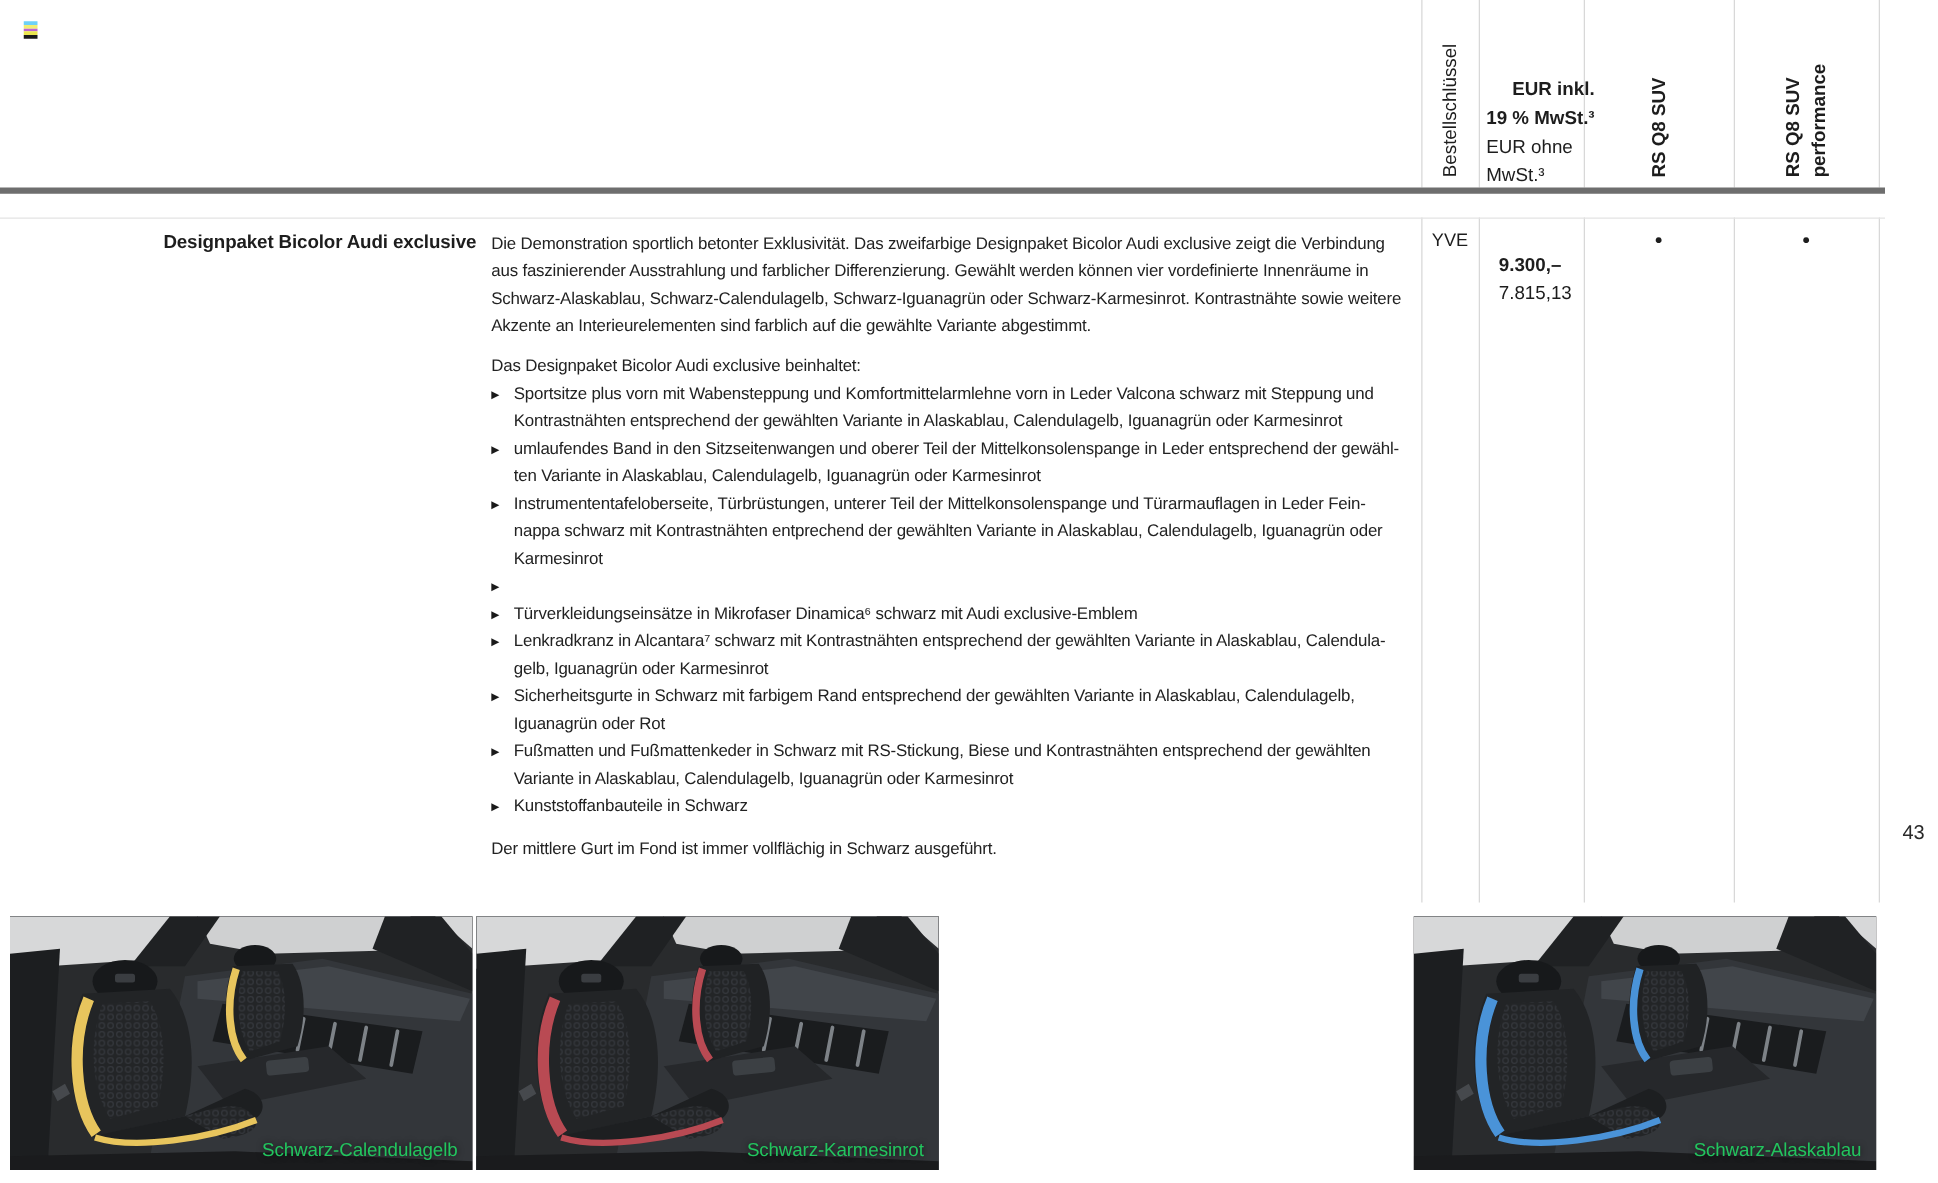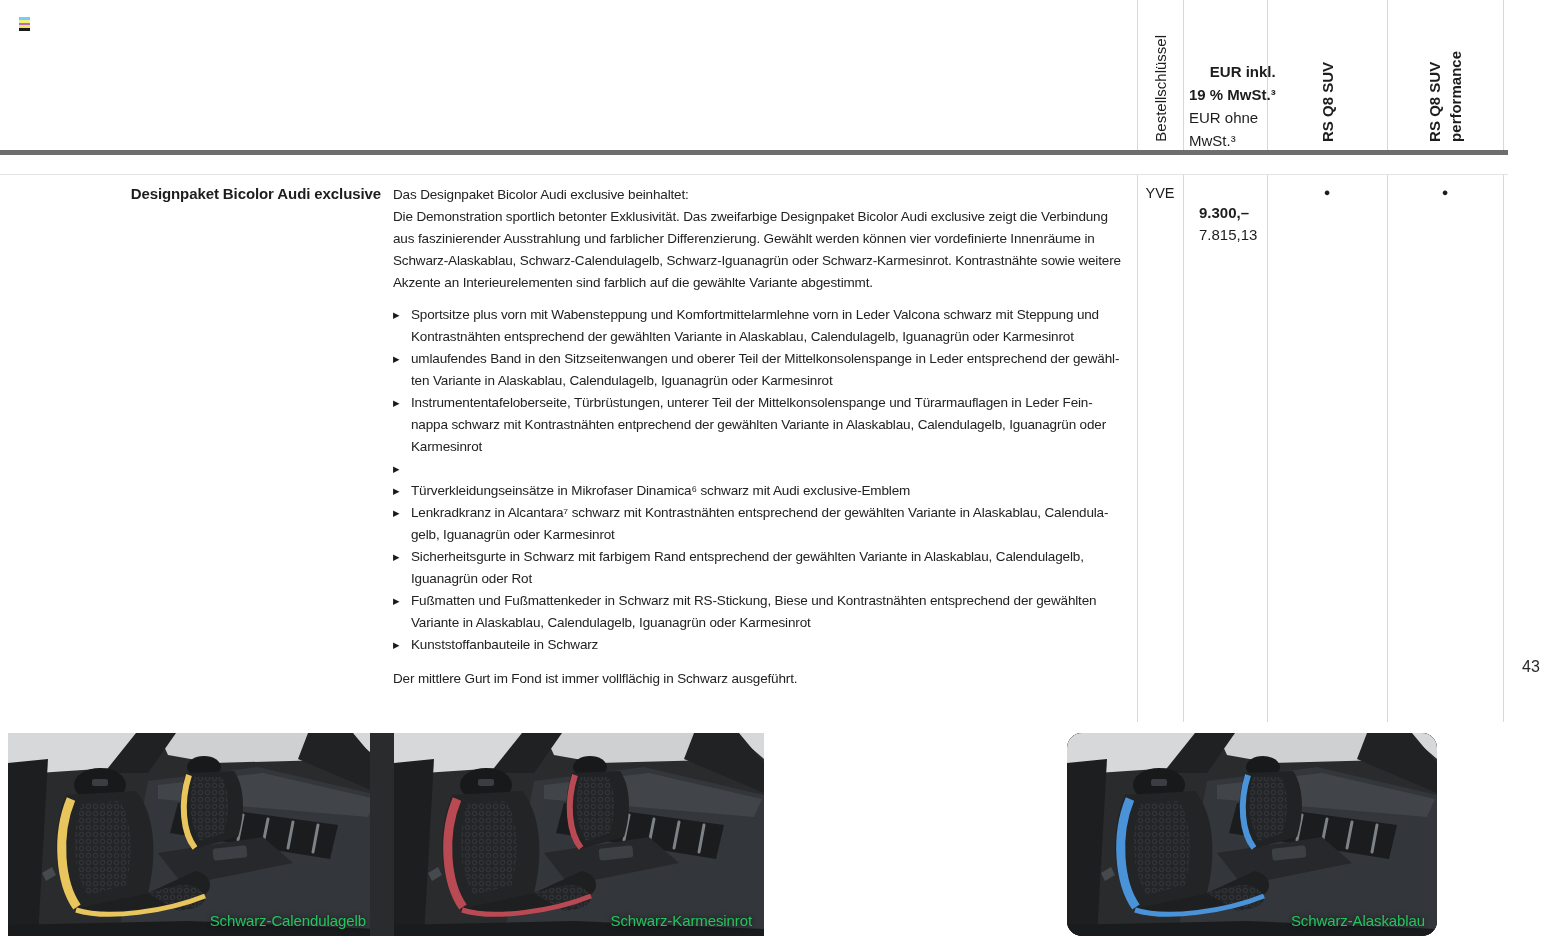--- a/index.html
+++ b/index.html
@@ -49,21 +49,21 @@
 
   .page-num{position:absolute;left:1522px;top:658px;font-size:16px;color:#2a2a2a;}
 
   
   .figure{position:absolute;top:733px;width:370px;height:203px;background:#292b2d;overflow:hidden;}
   .figure svg.scene{display:block;width:370px;height:203px;}
   .caption{
     position:absolute;right:12px;bottom:7px;color:#22c55e;font-size:15px;letter-spacing:-0.1px;
     text-shadow:0 0 5px rgba(0,0,0,.65);
   }
-  .f1{left:8px;}.f2{left:370px;padding-left:24px;}.f3{left:755px;}.f4{left:1067px;border-radius:15px;}
+  .f1{left:8px;}.f2{left:381px;}.f3{left:755px;}.f4{left:1131px;}
 </style>
 </head>
 <body>
 
 <div class="page">
 
   <div class="colorbar">
     <div class="bar" style="background-color: rgb(110, 209, 247);"></div>
     <div class="bar" style="background-color: rgb(242, 238, 113);"></div>
     <div class="bar" style="background-color: rgb(191, 99, 207);"></div>
@@ -97,25 +97,25 @@
     <span class="vtext">RS Q8 SUV</span>
   </div>
   <div class="hcell c-m2">
     <span class="vtext">RS Q8 SUV
 performance</span>
   </div>
 
   <div class="row-title">Designpaket Bicolor Audi exclusive</div>
 
   <div class="desc">
-    <p class="para includes">Das Designpaket Bicolor Audi exclusive beinhaltet:</p>
     <p class="para">Die Demonstration sportlich betonter Exklusivität. Das zweifarbige Designpaket Bicolor Audi exclusive zeigt die Verbindung
 aus faszinierender Ausstrahlung und farblicher Differenzierung. Gewählt werden können vier vordefinierte Innenräume in
 Schwarz-Alaskablau, Schwarz-Calendulagelb, Schwarz-Iguanagrün oder Schwarz-Karmesinrot. Kontrastnähte sowie weitere
 Akzente an Interieurelementen sind farblich auf die gewählte Variante abgestimmt.</p>
+    <p class="para includes">Das Designpaket Bicolor Audi exclusive beinhaltet:</p>
     <ul class="bullets">
       <li>
           <span class="arrow">▶</span>
           <span class="btext">Sportsitze plus vorn mit Wabensteppung und Komfortmittelarmlehne vorn in Leder Valcona schwarz mit Steppung und
 Kontrastnähten entsprechend der gewählten Variante in Alaskablau, Calendulagelb, Iguanagrün oder Karmesinrot</span>
         </li>
       <li>
           <span class="arrow">▶</span>
           <span class="btext">umlaufendes Band in den Sitzseitenwangen und oberer Teil der Mittelkonsolenspange in Leder entsprechend der gewähl-
 ten Variante in Alaskablau, Calendulagelb, Iguanagrün oder Karmesinrot</span>

